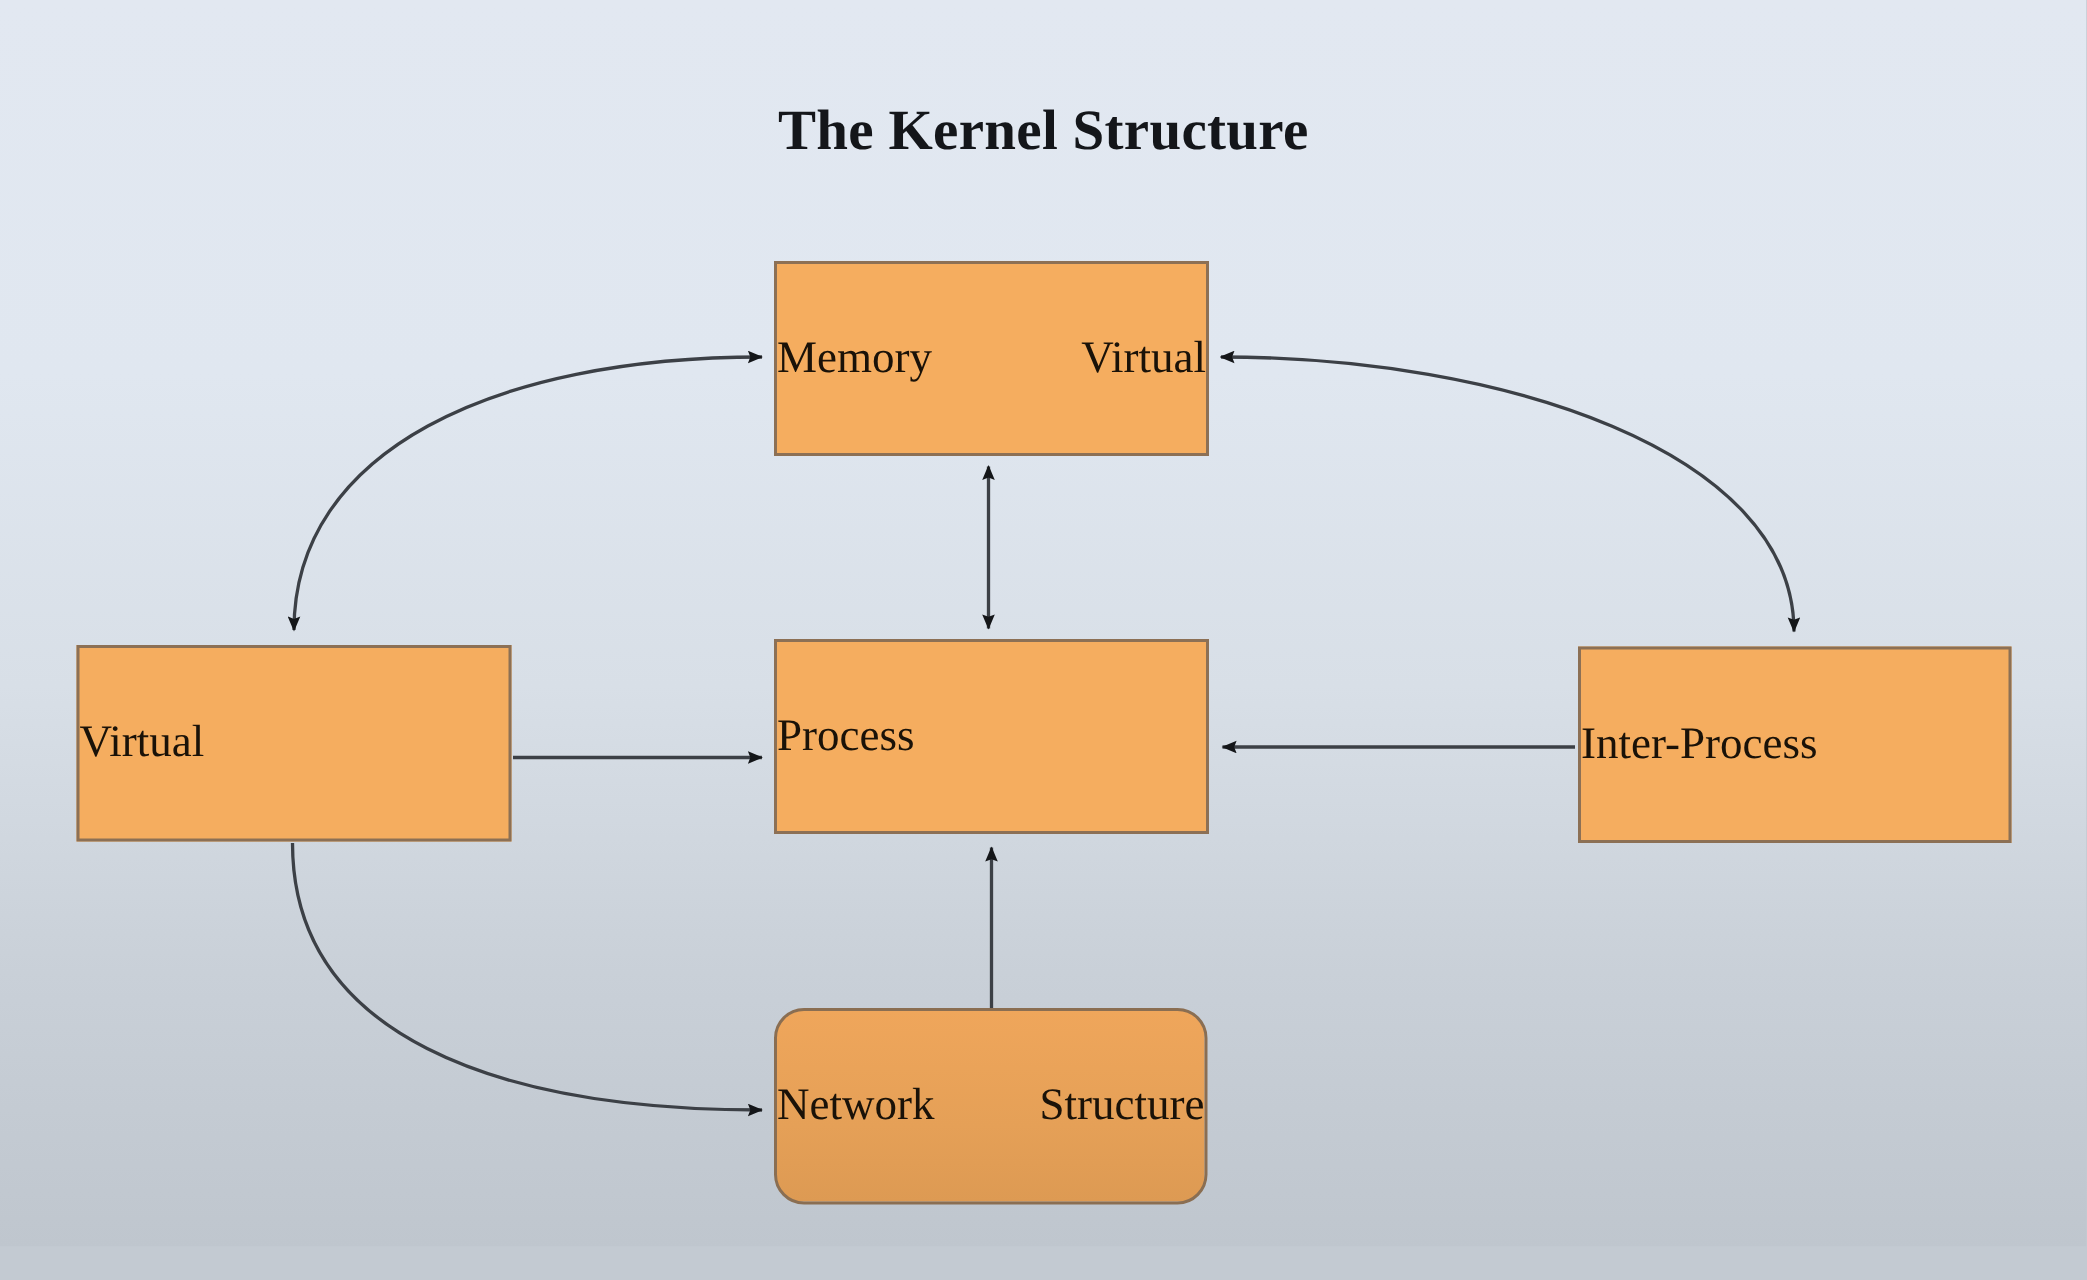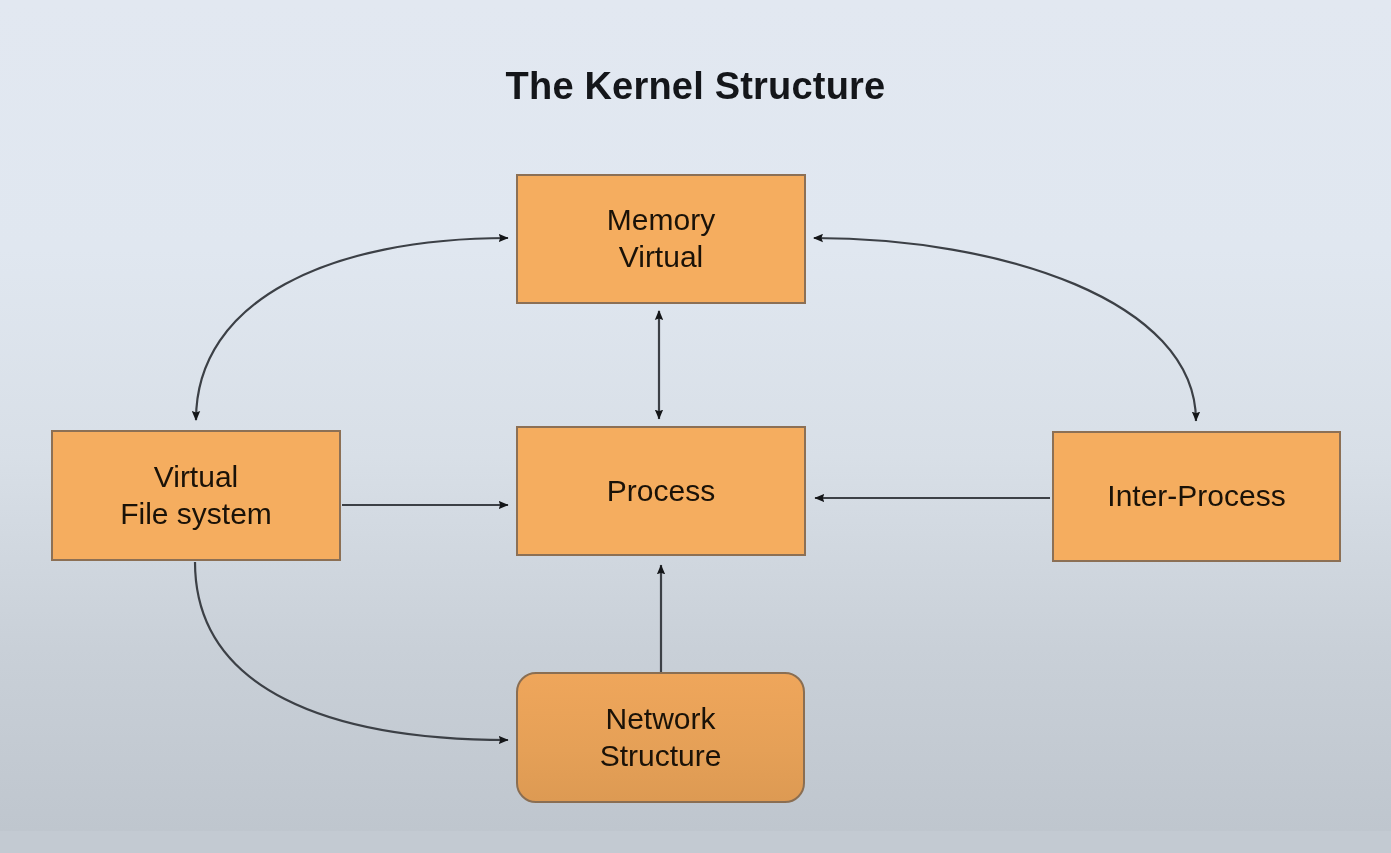--- a/index.html
+++ b/index.html
@@ -11,21 +11,21 @@
     position: relative;
     width: 1391px;
     height: 831px;
     overflow: hidden;
     background: linear-gradient(180deg,
                 #e2e8f1 0%,
                 #e0e7f0 30%,
                 #d8dfe7 55%,
                 #c9d0d8 78%,
                 #bfc6ce 100%);
-    font-family: Liberation Sans, sans-serif;
+    font-family: Liberation Serif, serif;
   }
   #title {
     position: absolute;
     left: 0;
     top: 65px;
     width: 1391px;
     text-align: center;
     font-size: 38px;
     font-weight: bold;
     color: #14161a;
@@ -37,23 +37,23 @@
     top: 0;
     width: 1391px;
     height: 853px;
   }
   .node {
     position: absolute;
     box-sizing: border-box;
     border: 2px solid #8c7055;
     background: #f5ad5f;
     display: flex;
-    flex-direction: column;
+    flex-direction: row;
     align-items: center;
-    justify-content: center;
+    justify-content: space-between;
     color: #1a1208;
     font-size: 30px;
     line-height: 1.23;
     text-align: center;
     white-space: nowrap;
   }
   .node.shaded {
     background: linear-gradient(180deg, #efa65b 0%, #e5a057 60%, #dd9a53 100%);
     border-color: #8a6e52;
   }
@@ -86,21 +86,20 @@
       </g>
   </svg>
 
   <div id="node-layer">
       <div class="node" style="left: 516px; top: 174px; width: 290px; height: 130px;">
         <span class="ln">Memory</span>
         <span class="ln">Virtual</span>
       </div>
       <div class="node" style="left: 51px; top: 430px; width: 290px; height: 131px;">
         <span class="ln">Virtual</span>
-        <span class="ln">File system</span>
       </div>
       <div class="node" style="left: 516px; top: 426px; width: 290px; height: 130px;">
         <span class="ln">Process</span>
       </div>
       <div class="node" style="left: 1052px; top: 431px; width: 289px; height: 131px;">
         <span class="ln">Inter-Process</span>
       </div>
       <div class="node shaded" style="left: 516px; top: 672px; width: 289px; height: 131px; border-radius: 20px;">
         <span class="ln">Network</span>
         <span class="ln">Structure</span>

